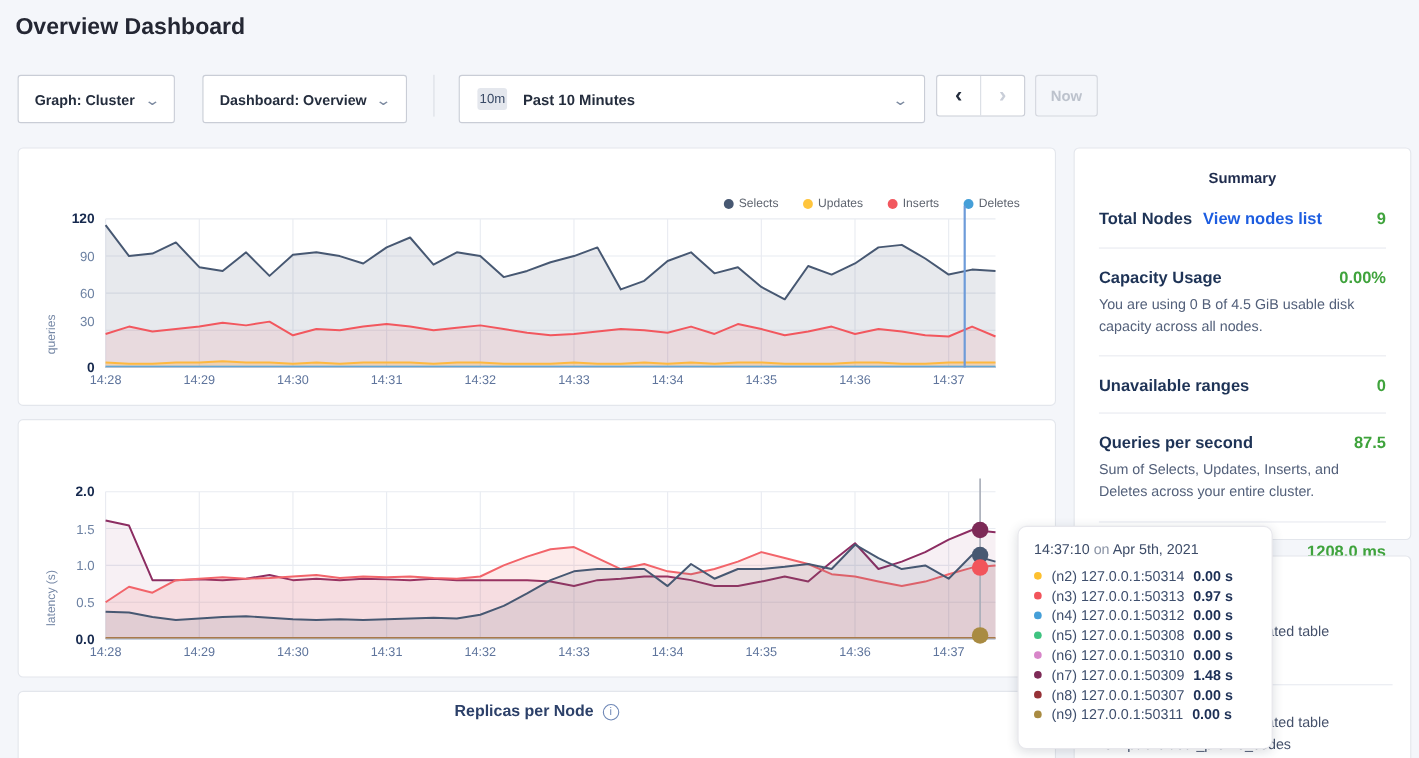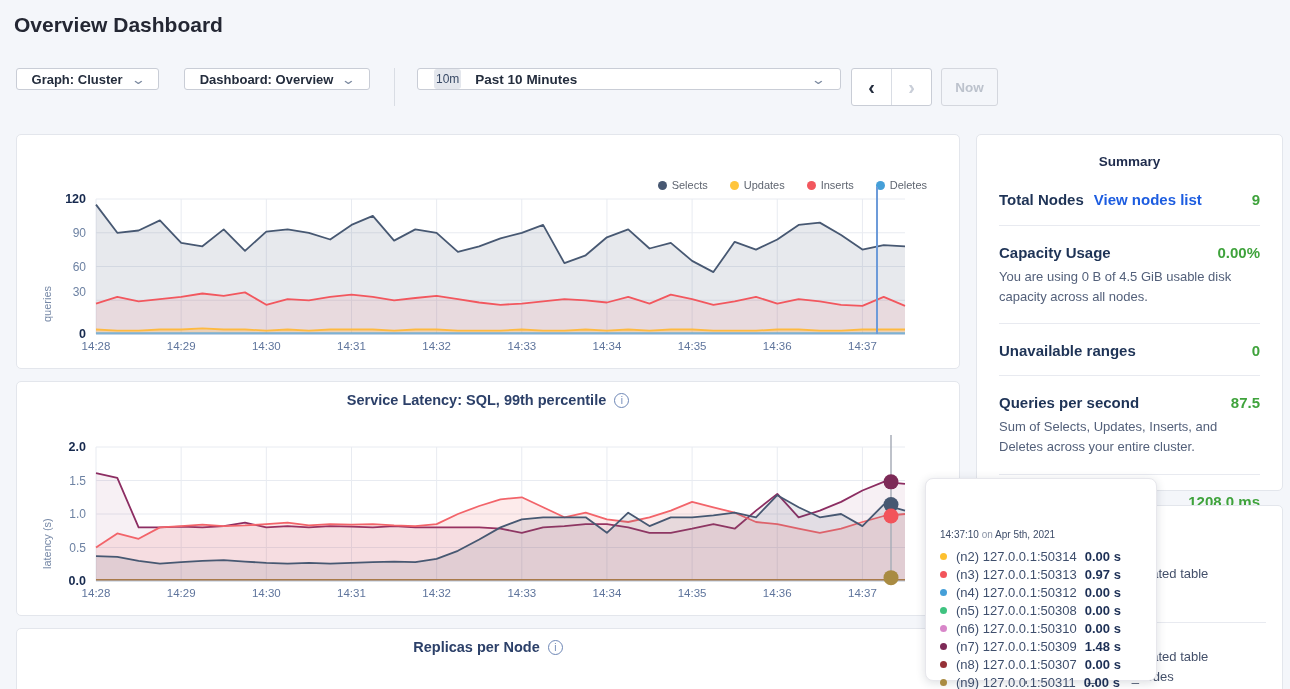--- a/index.html
+++ b/index.html
@@ -3,21 +3,21 @@
 <meta charset="utf-8">
 <style>
   * { box-sizing: border-box; margin: 0; padding: 0; }
   html,body { width:1290px; height:689px; overflow:hidden; }
   body { font-family:"Liberation Sans", sans-serif; background:#f4f6fa; color:#242a35; }
   .page { position:relative; width:1290px; height:689px; overflow:hidden; }
 
   .page-title { position:absolute; left:14px; top:13px; font-size:21px; font-weight:600; color:#242733; }
 
   
-  .toolbar-btn { position:absolute; top:68px; height:22px; background:#fff; border:1px solid #c9cdd6;
+  .toolbar-btn { position:absolute; top:68px; height:44px; background:#fff; border:1px solid #c9cdd6;
     border-radius:3px; display:flex; align-items:center; font-size:13px; font-weight:bold; color:#242d3d; cursor:pointer; }
   .chev { color:#7c8aa0; font-size:13px; margin-left:10px; font-weight:normal; transform:scaleX(1.4); }
   .vdiv { position:absolute; left:394px; top:68px; width:1px; height:38px; background:#d9dde4; }
   .time-badge { background:#e4e7ed; border-radius:3px; padding:3px 2px; font-size:12px; font-weight:normal; color:#394a66; margin-right:14px; }
   .pager { position:absolute; left:851px; top:68px; width:81px; height:38px; background:#fff; border:1px solid #c9cdd6; border-radius:3px; display:flex; }
   .pager button { width:40px; border:none; background:transparent; font-size:20px; font-weight:bold; color:#242d3d; cursor:pointer; line-height:36px; }
   .pager .sep { width:1px; background:#d9dde4; }
   .pager button.disabled { color:#c9ced8; }
   .now-btn { position:absolute; left:941px; top:68px; width:57px; height:38px; background:transparent; border:1px solid #d4d7de;
     border-radius:3px; font-size:13.5px; font-weight:bold; color:#bcc2cc; }
@@ -49,21 +49,21 @@
 
   
   .events-panel { left:976px; top:505px; width:307px; height:200px; z-index:5; }
   .events-title { text-align:center; font-size:13.5px; font-weight:bold; color:#1f2c4d; padding-top:17px; }
   .event-item { padding:0 16px; font-size:13px; color:#44506a; line-height:20px; cursor:pointer; }
   .ediv { height:1px; background:#e8eaf0; margin:0 16px; }
 
   
   .tooltip { position:absolute; left:925px; top:478px; width:232px; height:203px; background:#fff; border:1px solid #e7e7ec;
     border-radius:8px; box-shadow:0 2px 10px rgba(40,50,70,0.16); z-index:20; padding:13px 14px 10px 14px; }
-  .tt-header { font-size:10px; color:#3d4c68; margin-bottom:7px;margin-top:37px; }
+  .tt-header { font-size:13px; color:#3d4c68; margin-bottom:7px; }
   .tt-header .t { color:#3d4c68; }
   .tt-header .sep { color:#8b94a6; }
   .tt-row { display:flex; align-items:center; font-size:13px; color:#3f4f6d; height:18px; }
   .tt-row i { width:7px; height:7px; border-radius:50%; margin-right:9px; flex:0 0 auto; }
   .tt-row .addr { white-space:nowrap; }
   .tt-row .v { font-weight:bold; color:#1c2f55; margin-left:8px; }
 </style>
 </head>
 <body>
 
@@ -148,23 +148,20 @@
       <div class="xtick" style="left: 389.632px; top: 205px;">14:32</div>
       <div class="xtick" style="left: 474.789px; top: 205px;">14:33</div>
       <div class="xtick" style="left: 559.947px; top: 205px;">14:34</div>
       <div class="xtick" style="left: 645.105px; top: 205px;">14:35</div>
       <div class="xtick" style="left: 730.263px; top: 205px;">14:36</div>
       <div class="xtick" style="left: 815.421px; top: 205px;">14:37</div>
       <div class="ylabel" style="left: 24px; top: 82px; height: 105px;">queries</div>
     </div>
 
   <div class="panel chart-panel" style="top:381px;" id="chart1">
-    <div class="chart-title">
-      <span>Service Latency: SQL, 99th percentile</span><span class="info-icon">i</span>
-    </div>
   <svg width="942" height="233" class="chart-svg">
         <line x1="79" y1="165.5" x2="888" y2="165.5" stroke="#e8ebf1" stroke-width="1"></line>
         <line x1="79" y1="132" x2="888" y2="132" stroke="#e8ebf1" stroke-width="1"></line>
         <line x1="79" y1="98.5" x2="888" y2="98.5" stroke="#e8ebf1" stroke-width="1"></line>
         <line x1="79" y1="65" x2="888" y2="65" stroke="#e8ebf1" stroke-width="1"></line>
         <line x1="79" y1="65" x2="79" y2="199" stroke="#e8ebf1" stroke-width="1"></line>
         <line x1="164.15789473684208" y1="65" x2="164.15789473684208" y2="199" stroke="#e8ebf1" stroke-width="1"></line>
         <line x1="249.3157894736842" y1="65" x2="249.3157894736842" y2="199" stroke="#e8ebf1" stroke-width="1"></line>
         <line x1="334.4736842105263" y1="65" x2="334.4736842105263" y2="199" stroke="#e8ebf1" stroke-width="1"></line>
         <line x1="419.6315789473684" y1="65" x2="419.6315789473684" y2="199" stroke="#e8ebf1" stroke-width="1"></line>

